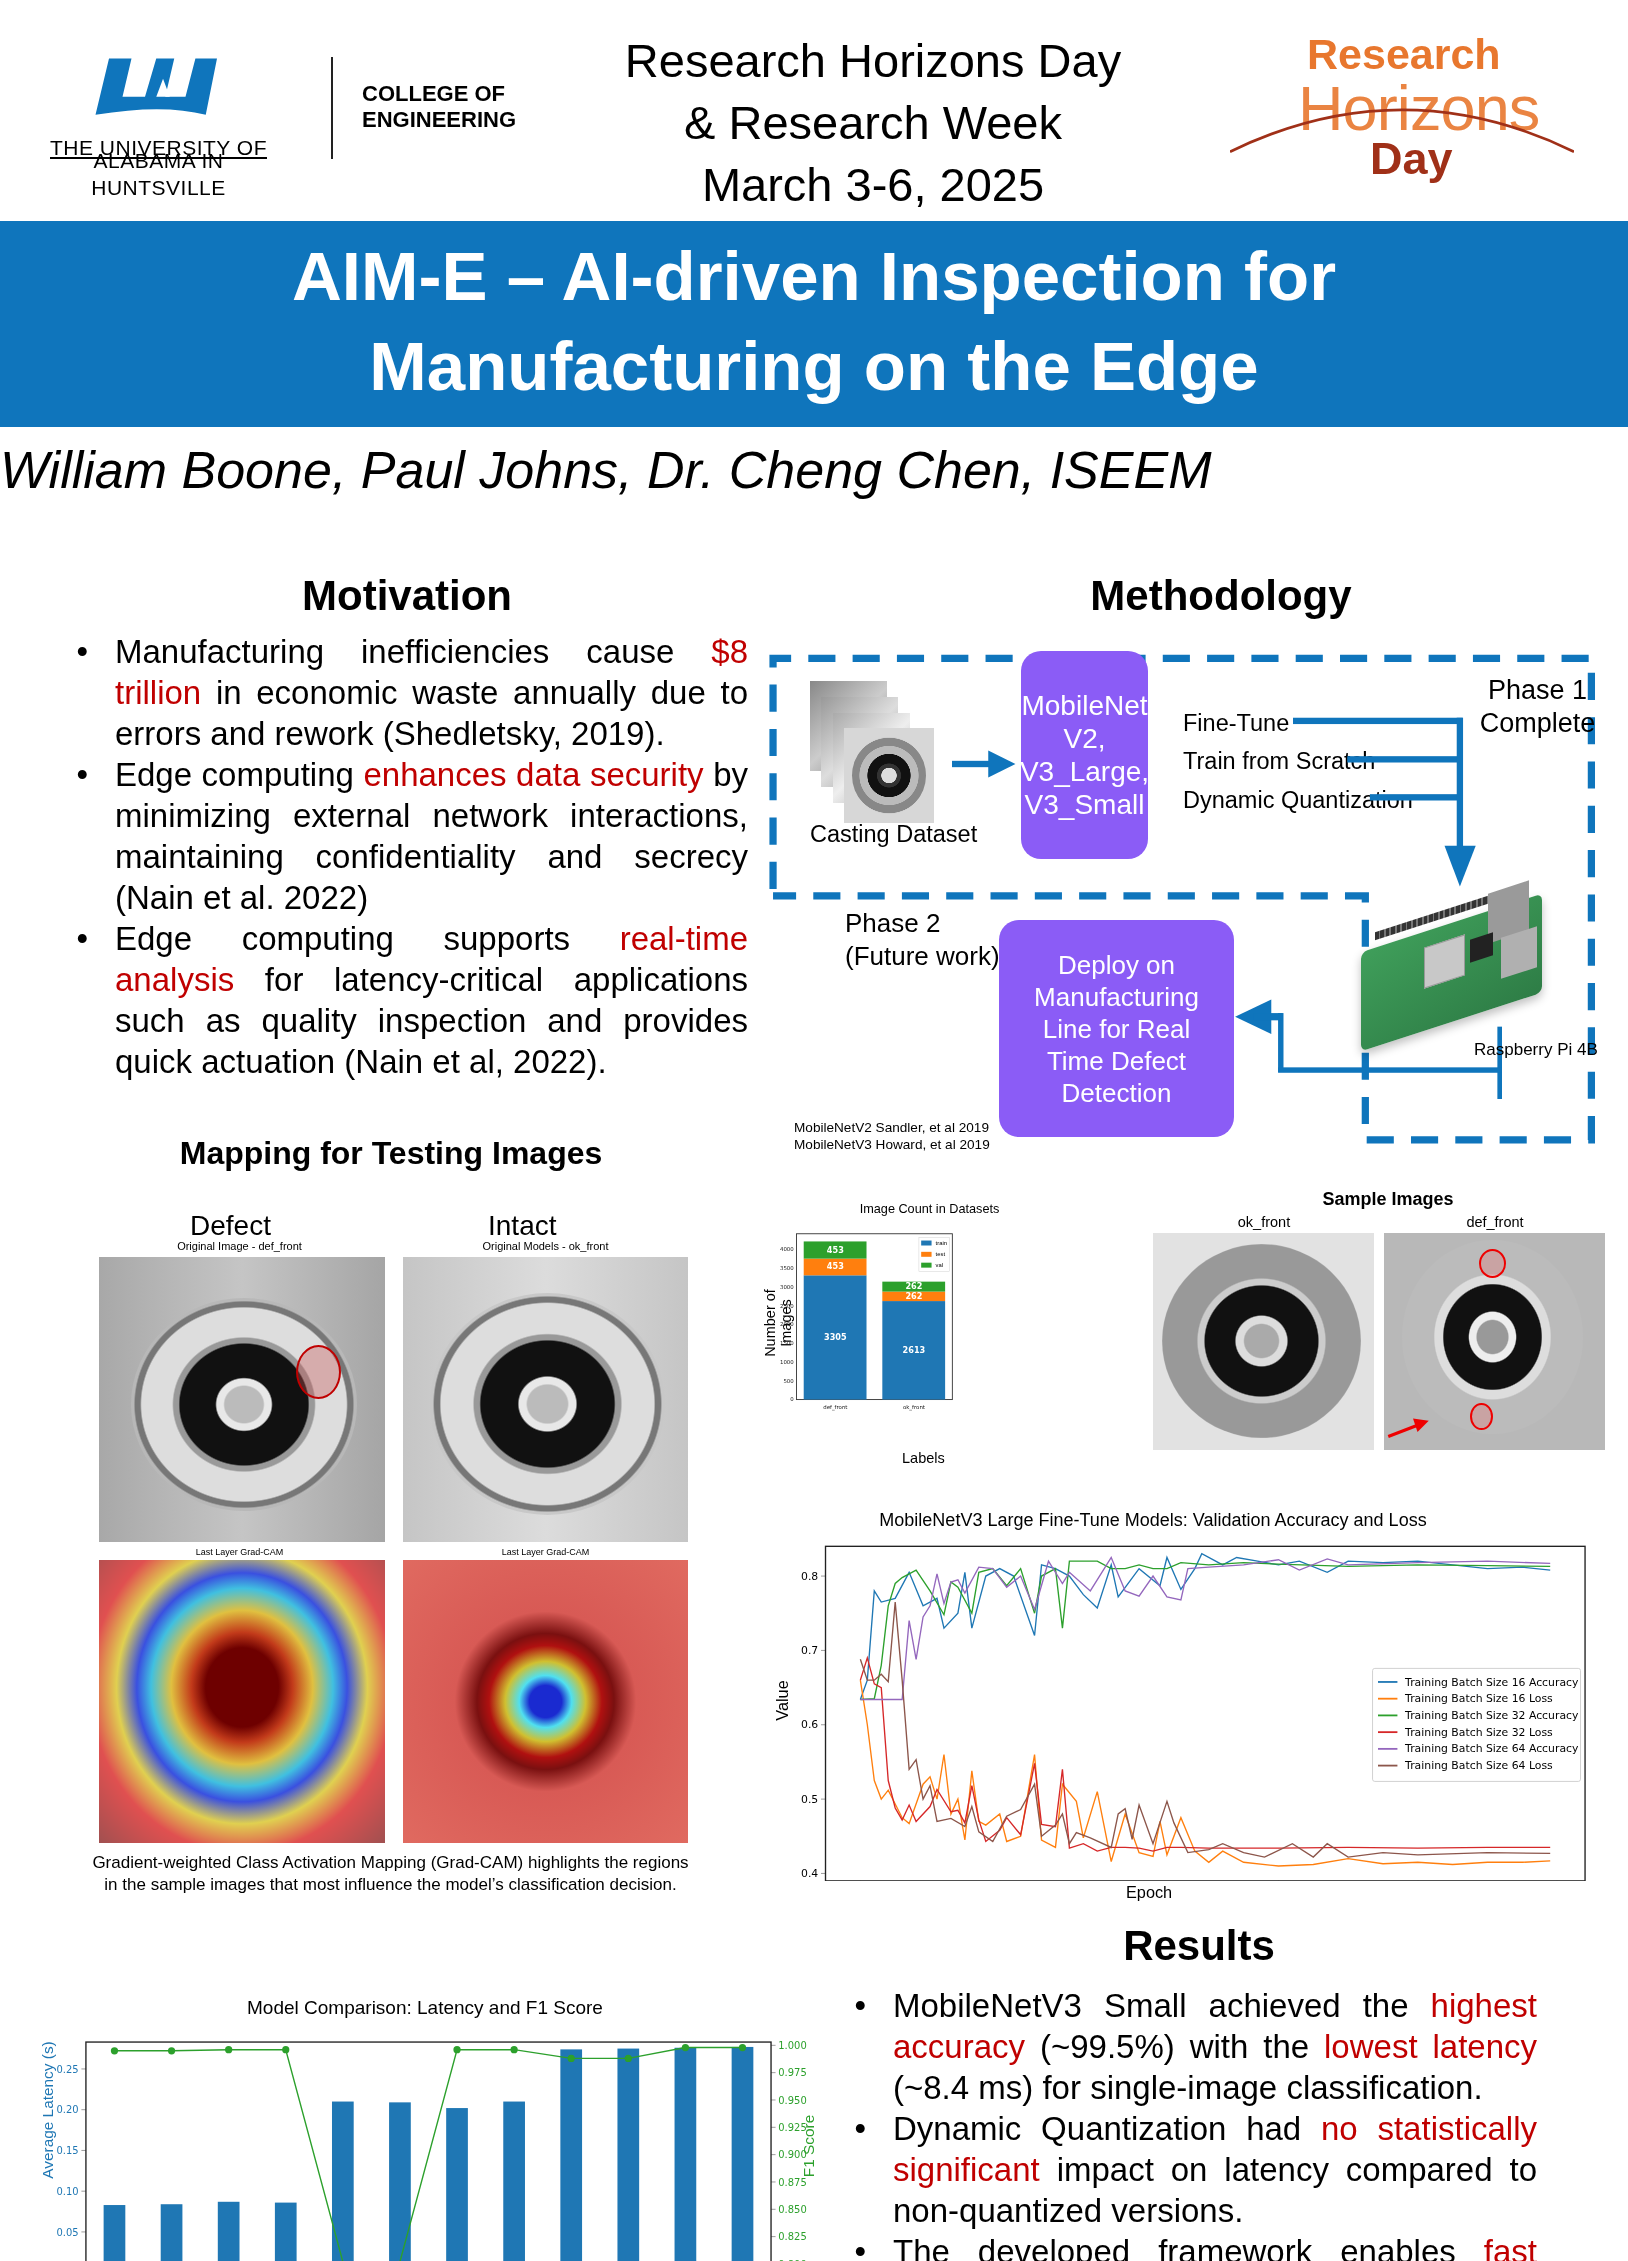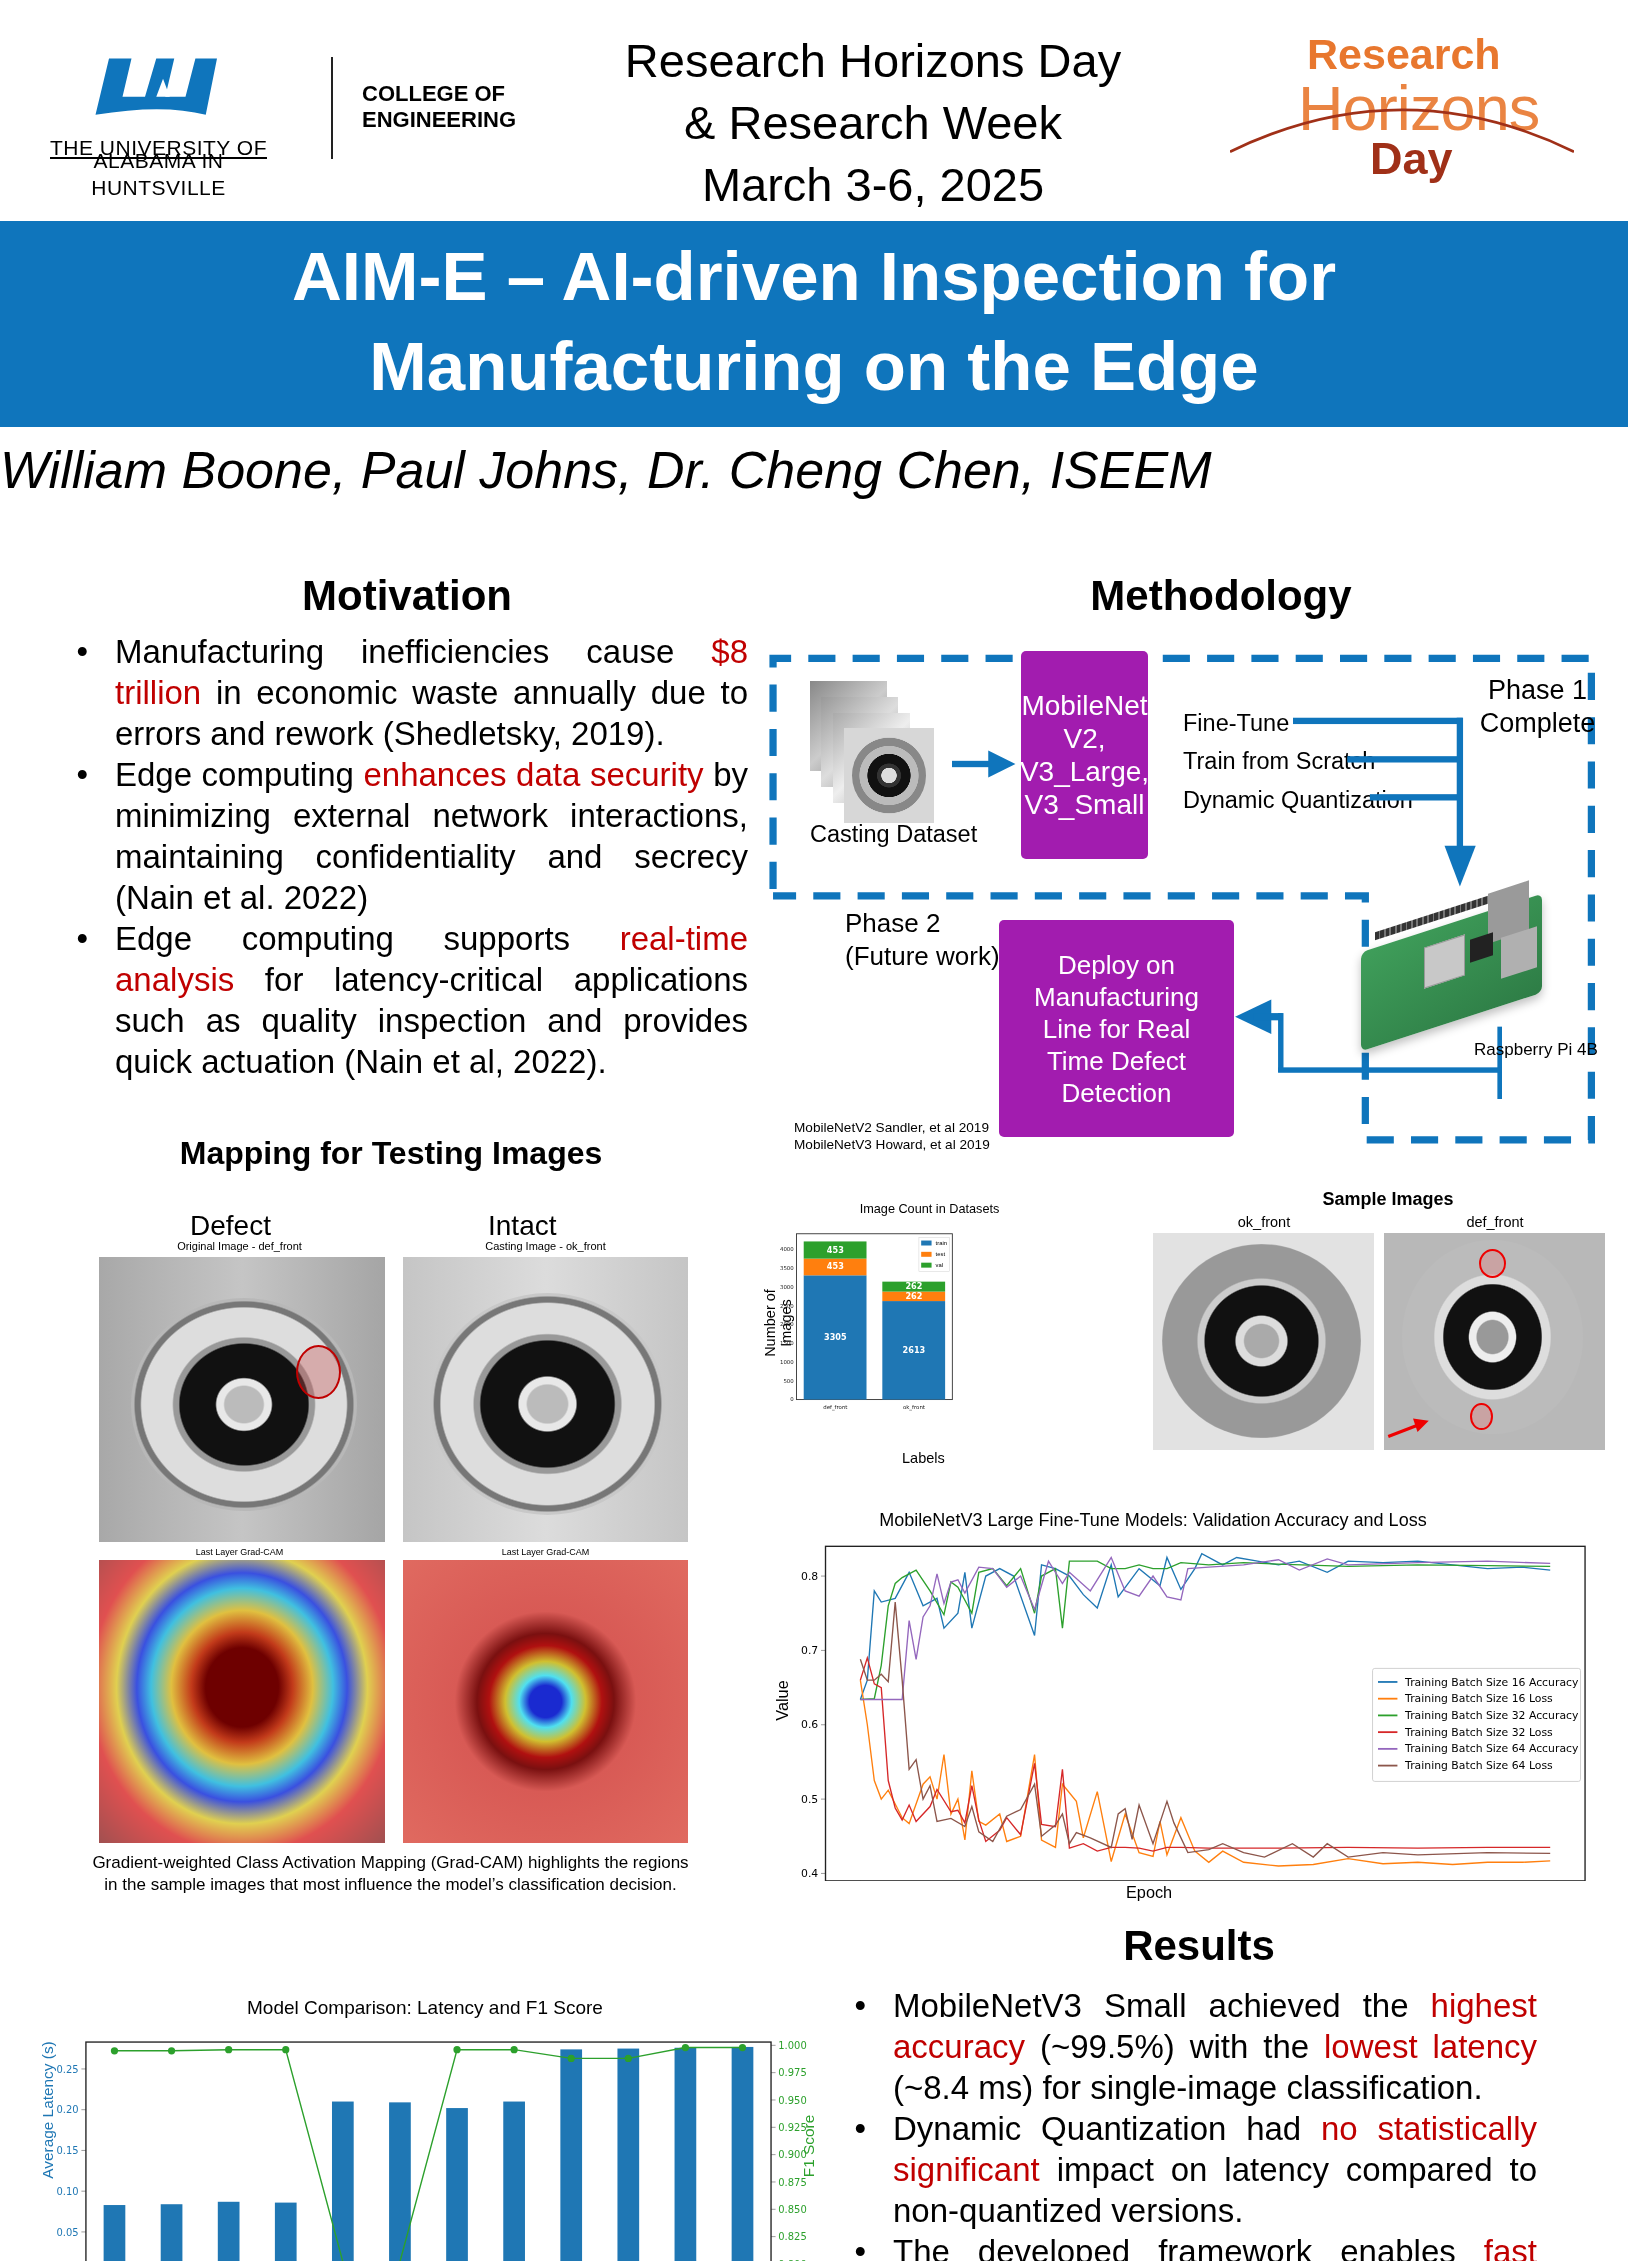--- a/index.html
+++ b/index.html
@@ -23,21 +23,21 @@
   .banner { left: 0; top: 221px; width: 1628px; height: 206px; background: #0f75bc; color: #fff; text-align: center; font-weight: bold; font-size: 69px; line-height: 90px; padding-top: 11.3px; }
   .authors { left: 0; top: 434px; width: 1628px; text-align: left; font-size: 52px; font-style: italic; line-height: 72px; }
 
   
   .sec-title { font-size: 42px; font-weight: bold; text-align: center; }
 
   
   .bullets { list-style: none; }
   .bullets li { position: relative; padding-left: 52px; text-align: justify; font-size: 33px; line-height: 41px; }
   .bullets li::before { content: "•"; position: absolute; left: 13.6px; top: 0; }
-  .blob { background: #a21caf; color: #fff; text-align: center; border-radius: 5px; display: flex; align-items: center; justify-content: center; }
+  .blob { background: #8b5cf6; color: #fff; text-align: center; border-radius: 20px; display: flex; align-items: center; justify-content: center; }
   .lbl { font-size: 23.5px; }
 
   
   .chart-title { text-align: center; }
 
   
   .img-box { overflow: hidden; }
 </style>
 </head>
 <body>
@@ -147,21 +147,21 @@
   <div>MobileNetV2 Sandler, et al 2019</div>
   <div>MobileNetV3 Howard, et al 2019</div>
 </div>
 
 <div class="abs" style="left:45px; top:1133px; width:692px; text-align:center; font-size:32px; font-weight:bold; line-height:41px;">
   <div>Mapping for Testing Images</div>
 </div>
 <div class="abs" style="left:190px; top:1210px; font-size:28px;">Defect</div>
 <div class="abs" style="left:488px; top:1210px; font-size:28px;">Intact</div>
 <div class="abs" style="left:97px; top:1240px; width:285px; text-align:center; font-size:11px;">Original Image - def_front</div>
-<div class="abs" style="left:403px; top:1240px; width:285px; text-align:center; font-size:11px;">Casting Image - ok_front</div>
+<div class="abs" style="left:403px; top:1240px; width:285px; text-align:center; font-size:11px;">Original Models - ok_front</div>
 
 <div class="abs img-box" style="left:99px; top:1257px; width:286px; height:285px; background:linear-gradient(90deg,#a8a8a8,#c5c5c5,#a5a5a5);">
   <div class="abs" style="left:32px;top:41px;width:226px;height:213px;border-radius:50%;background:radial-gradient(ellipse,#bbb 0 12%,#e8e8e8 13% 17%,#111 18% 40%,#999 41% 44%,#ddd 45% 64%,#777 65% 68%,#b8b8b8 69%);"></div>
   <div class="abs" style="left:197px;top:88px;width:45px;height:54px;border:2.3px solid #c00000;border-radius:50%;background:rgba(200,80,80,.35);"></div>
 </div>
 <div class="abs img-box" style="left:403px; top:1257px; width:285px; height:285px; background:linear-gradient(90deg,#c5c5c5,#dcdcdc,#c5c5c5);">
   <div class="abs" style="left:27px;top:36px;width:235px;height:222px;border-radius:50%;background:radial-gradient(ellipse,#bbb 0 12%,#e8e8e8 13% 17%,#111 18% 40%,#999 41% 44%,#ddd 45% 64%,#777 65% 68%,#c8c8c8 69%);"></div>
 </div>
 
 <div class="abs" style="left:97px; top:1547px; width:285px; text-align:center; font-size:9px;">Last Layer Grad-CAM</div>

